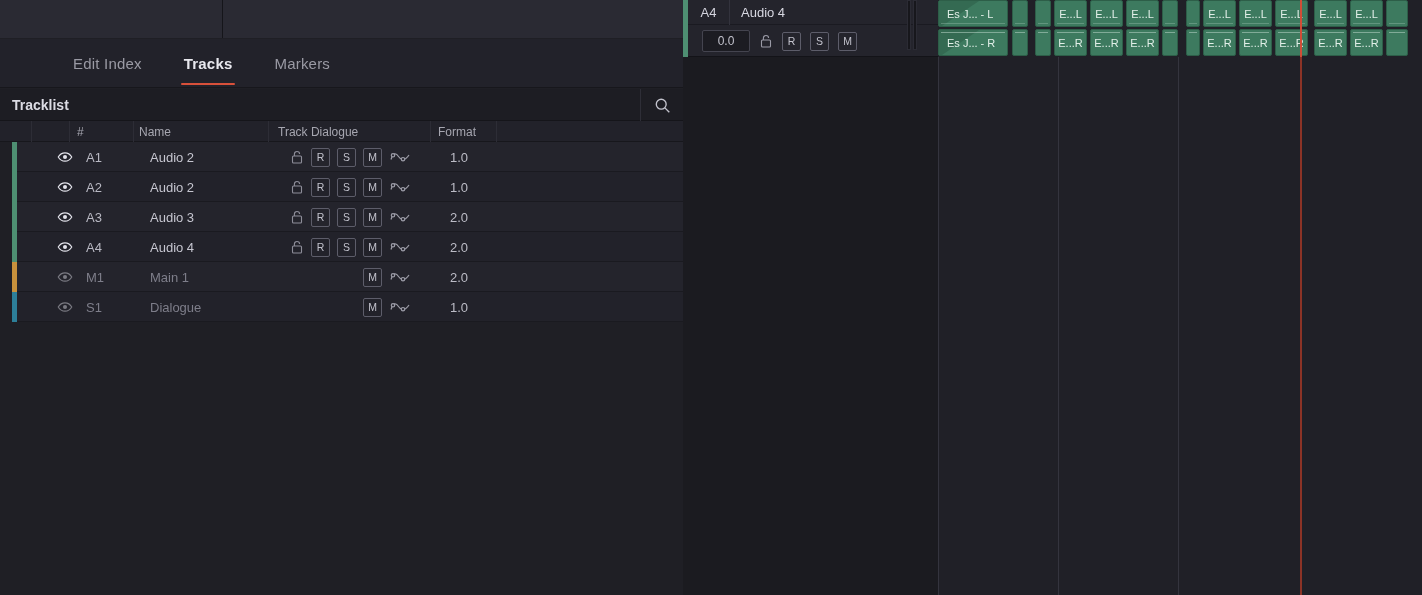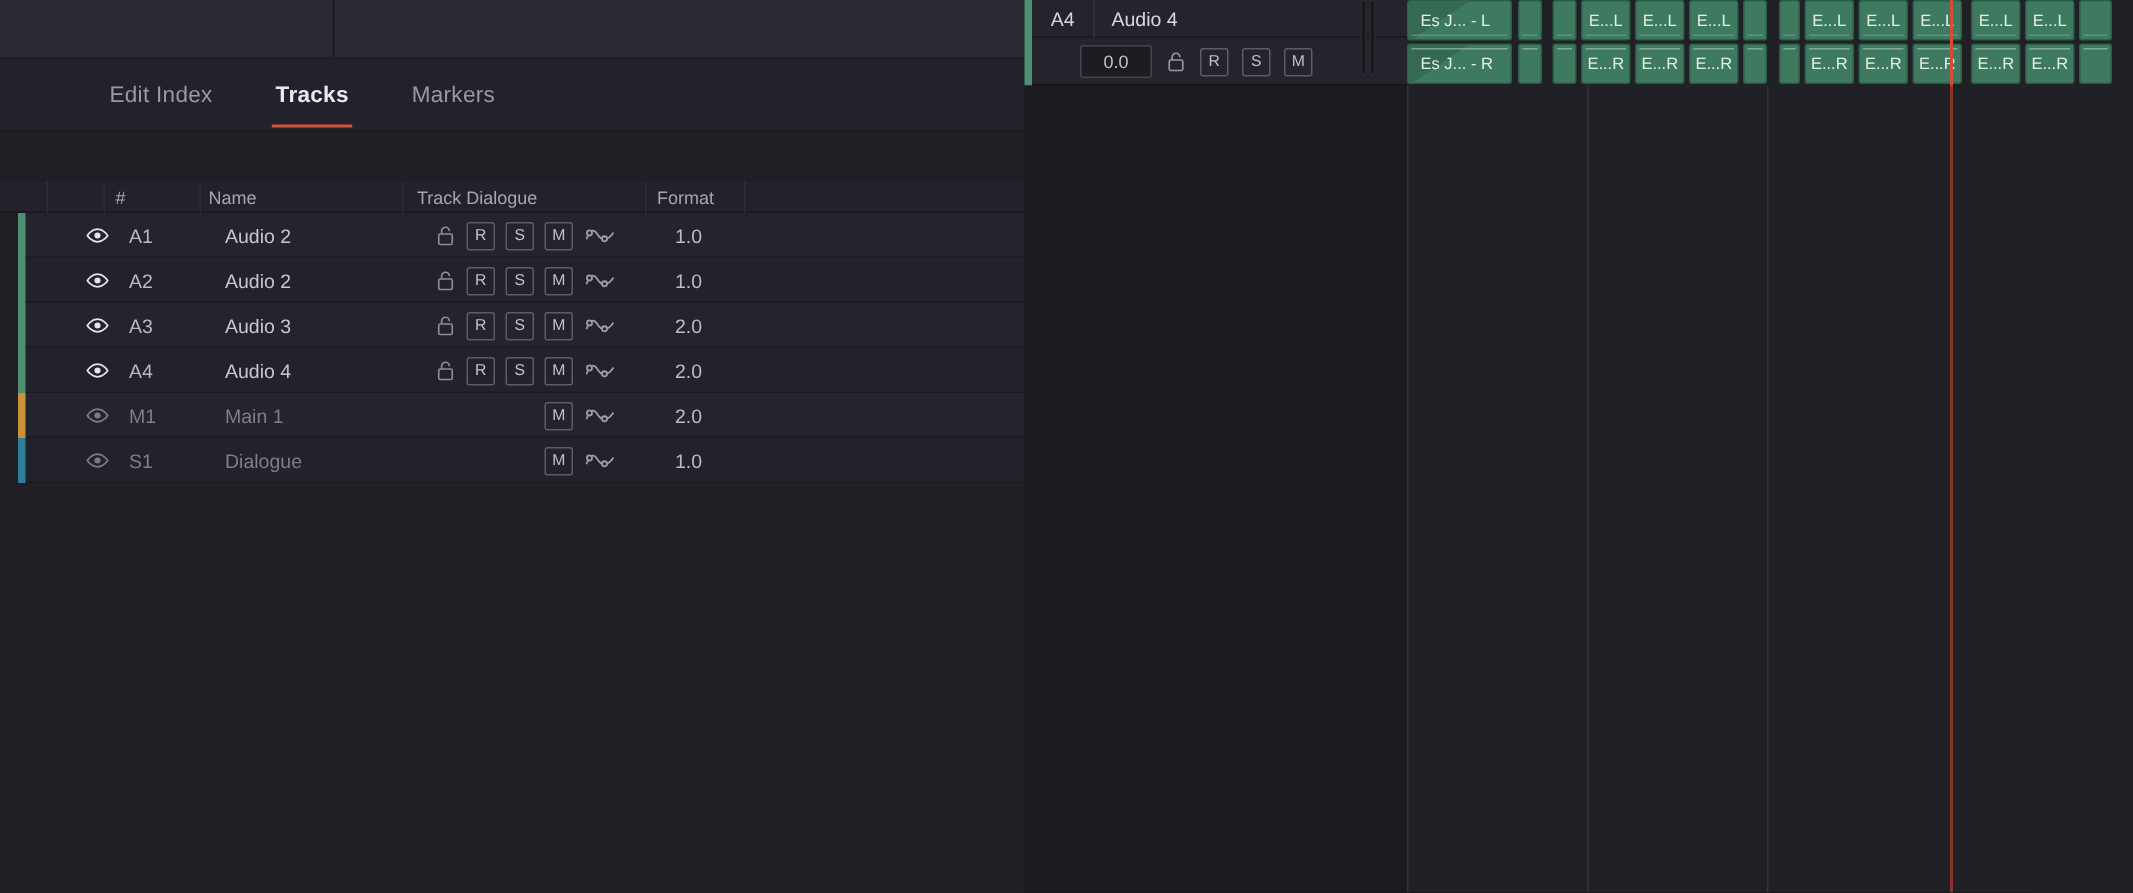--- a/index.html
+++ b/index.html
@@ -136,21 +136,21 @@
   }
   .th-id{
     width:42px; height:25px; display:flex; align-items:center; justify-content:center;
     font-size:13px; color:#d4d4de; border-right:1px solid #33333d;
   }
   .th-label{
     padding-left:11px; font-size:13px; color:#d8d8e2;
   }
   .th-ctrlline{
     position:absolute; left:5px; top:25px; width:250px; height:32px;
-    display:flex; align-items:center; gap:9px; padding-left:32px;
+    display:flex; align-items:center; gap:9px; padding-left:14px;
   }
   .gainbox{
     width:48px; height:22px; border:1px solid #44444f; border-radius:2px;
     background:#1c1c22; display:flex; align-items:center; justify-content:center;
     font-size:12px; color:#c2c2cc; cursor:pointer;
   }
   .meterwrap{
     position:absolute; left:224px; top:0; width:22px; height:50px;
     display:flex; gap:2px; align-items:flex-start;
   }
@@ -225,20 +225,29 @@
         </div>
         <div class="tab active">
           <span>Tracks</span>
         </div>
         <div class="tab">
           <span>Markers</span>
         </div>
       </div>
     </div>
 
+    <div class="tracklist-bar">
+      <div class="tracklist-title">Tracklist</div>
+      <div class="search-cell">
+        <svg viewBox="0 0 20 20" fill="none" stroke="#c3c3cd" stroke-width="1.6">
+          <circle cx="8.5" cy="8.5" r="5.8"></circle>
+            <line x1="12.8" y1="12.8" x2="18" y2="18"></line>
+        </svg>
+      </div>
+    </div>
 
     <div class="col-head">
       <div class="c c-blank1"></div>
       <div class="c c-blank2"></div>
       <div class="c c-num">#</div>
       <div class="c c-name">Name</div>
       <div class="c c-ctrl">Track Dialogue</div>
       <div class="c c-fmt">Format</div>
     </div>
 

